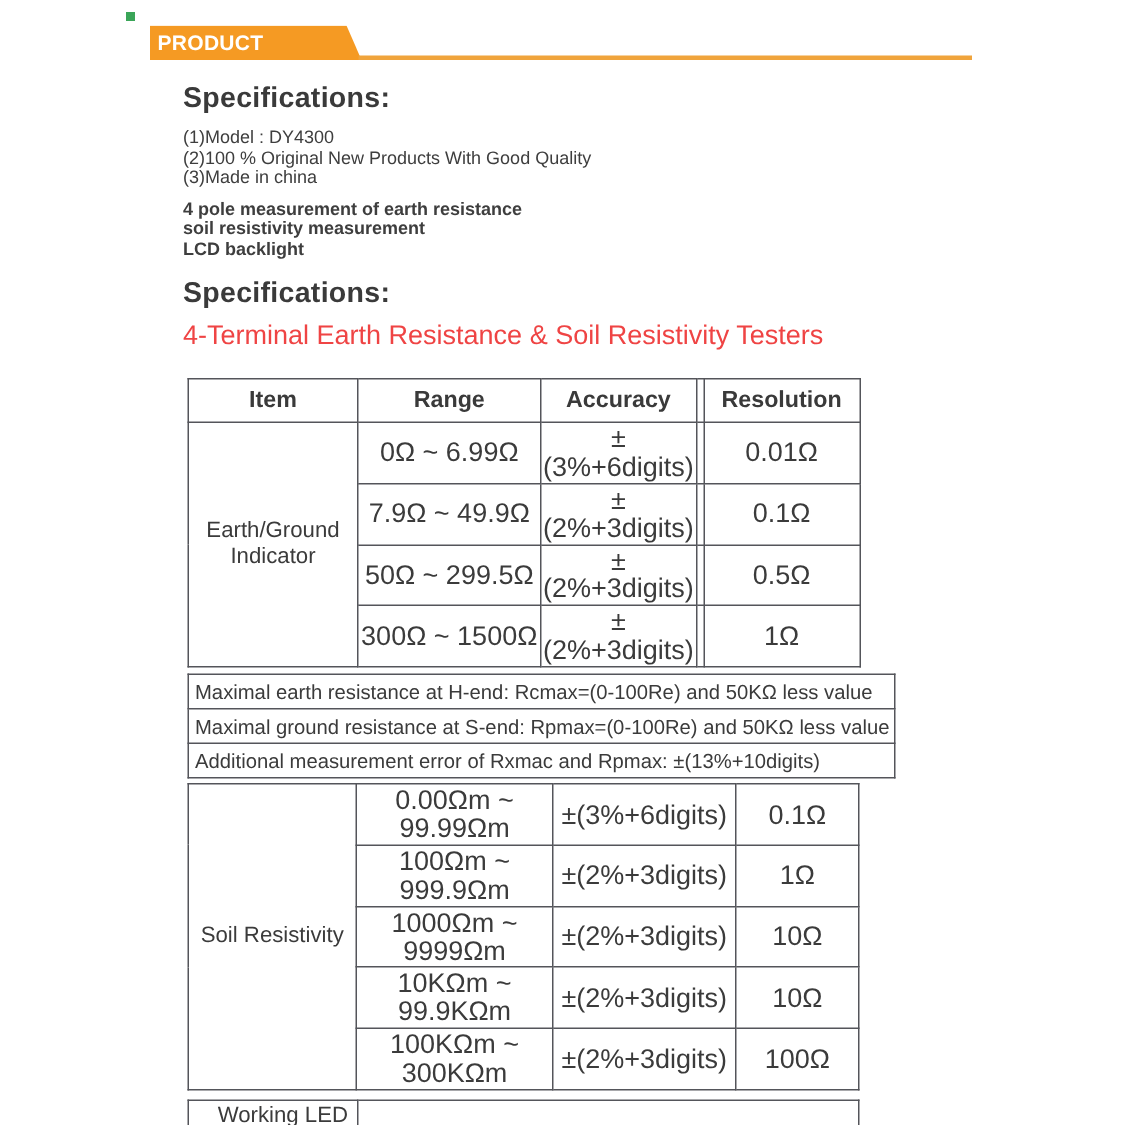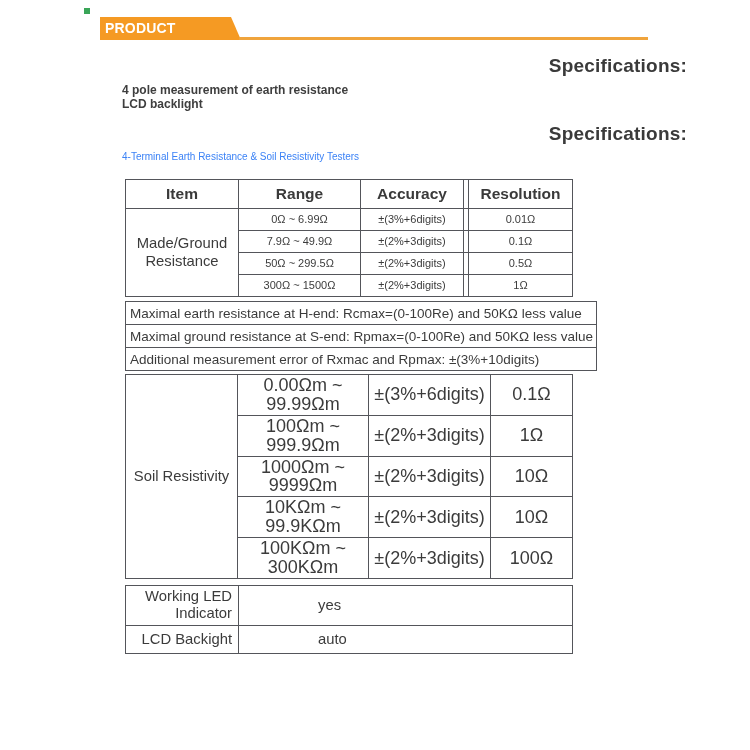--- a/index.html
+++ b/index.html
@@ -14,39 +14,39 @@
   .ribbon {
     position:absolute; left:100px; top:17px; width:141px; height:23px;
     background:#f59a23; color:#ffffff; font-weight:bold; font-size:14px;
     line-height:23px; padding-left:5px; box-sizing:border-box; letter-spacing:.2px;
     clip-path:polygon(0 0, calc(100% - 10px) 0, 100% 100%, 0 100%);
   }
   .header-line { position:absolute; left:239px; top:37px; width:409px; height:2.5px; background:#f0a43c; }
 
   .content { position:absolute; left:122px; top:50px; width:565px; }
 
-  .section-title { font-size:19px; font-weight:bold; color:#3a3a3a; margin:0; letter-spacing:.2px;text-align:right; }
+  .section-title { font-size:19px; font-weight:bold; color:#3a3a3a; margin:0; letter-spacing:.2px; }
   .t-spec1 { margin-top:5px; }
   .t-feat  { margin-top:13px; }
   .t-spec2 { margin-top:12px; }
   .body-lines { margin-top:8px; }
   .body-lines.feat { margin-top:7px;font-weight:bold; }
   .body-line { font-size:12px; line-height:13.5px; margin:0; color:#3e3e3e; }
-  .subtitle { margin-top:6px; font-size:10px; color:#3b82f6; }
+  .subtitle { margin-top:6px; font-size:18px; color:#ef4444; }
 
   
   table { border-collapse:collapse; table-layout:fixed; margin-left:3px; }
   td, th { border:1px solid #54555a; overflow:hidden; }
   .tbl1 { margin-top:17px; }
   .tbl2 { margin-top:4px; }
   .tbl3 { margin-top:3px; }
   .tbl4 { margin-top:6px; }
 
   .tbl1 th { height:26px; font-size:15.5px; font-weight:bold; text-align:center; color:#3a3a3a; }
-  .tbl1 td { height:19px; font-size:11px; text-align:center; line-height:1.05; }
+  .tbl1 td { height:19px; font-size:18px; text-align:center; line-height:1.05; }
   .item-cell { font-size:14.8px !important; line-height:1.15 !important; padding:0 6px; text-align:center; }
 
   .tbl2 td { height:20px; font-size:13.5px; text-align:left; padding:1px 3px 1px 4px; white-space:nowrap; }
 
   .tbl3 td { height:18px; font-size:18px; text-align:center; line-height:1.05; }
 
   .tbl4 td { font-size:14.8px; }
   .tbl4 .label-cell { text-align:right; line-height:1.2; padding:0 6px; }
   .tbl4 .value-cell { text-align:left; padding-left:79px; }
   .r-tall   { height:40px; }
@@ -58,23 +58,29 @@
 
 <div class="page">
 
   <div class="accent-square"></div>
   <div class="ribbon">PRODUCT FEATURES</div>
   <div class="header-line"></div>
 
   <div class="content">
 
     <h2 class="section-title t-spec1">Specifications:</h2>
+    <div class="body-lines">
+      <p class="body-line">(1)Model : DY4300</p>
+      <p class="body-line">(2)100 % Original New Products With Good Quality</p>
+      <p class="body-line">(3)Made in china</p>
+    </div>
 
     <div class="body-lines feat">
       <p class="body-line">4 pole measurement of earth resistance</p>
+      <p class="body-line">soil resistivity measurement</p>
       <p class="body-line">LCD backlight</p>
     </div>
 
     <h2 class="section-title t-spec2">Specifications:</h2>
     <p class="subtitle">4-Terminal Earth Resistance &amp; Soil Resistivity Testers</p>
 
     <table class="tbl1">
       <colgroup>
           <col style="width:113px">
           <col style="width:122px">
@@ -84,21 +90,21 @@
         </colgroup>
       <tbody>
           <tr>
         <th>Item</th>
         <th>Range</th>
         <th>Accuracy</th>
         <th></th>
         <th>Resolution</th>
       </tr>
       <tr>
-        <td class="item-cell" rowspan="4">Made/Ground Resistance</td>
+        <td class="item-cell" rowspan="4">Earth/Ground Indicator</td>
         <td>0Ω ~ 6.99Ω</td>
         <td>±(3%+6digits)</td>
         <td></td>
         <td>0.01Ω</td>
       </tr>
       <tr>
         <td>7.9Ω ~ 49.9Ω</td>
         <td>±(2%+3digits)</td>
         <td></td>
         <td>0.1Ω</td>
@@ -123,21 +129,21 @@
           <col style="width:447px">
         </colgroup>
       <tbody>
           <tr>
             <td>Maximal earth resistance at H-end: Rcmax=(0-100Re) and 50KΩ less value</td>
           </tr>
       <tr>
             <td>Maximal ground resistance at S-end: Rpmax=(0-100Re) and 50KΩ less value</td>
           </tr>
       <tr>
-            <td>Additional measurement error of Rxmac and Rpmax: ±(3%+10digits)</td>
+            <td>Additional measurement error of Rxmac and Rpmax: ±(13%+10digits)</td>
           </tr>
     </tbody>
       </table>
 
     <table class="tbl3">
       <colgroup>
           <col style="width:112px">
           <col style="width:131px">
           <col style="width:122px">
           <col style="width:82px">

